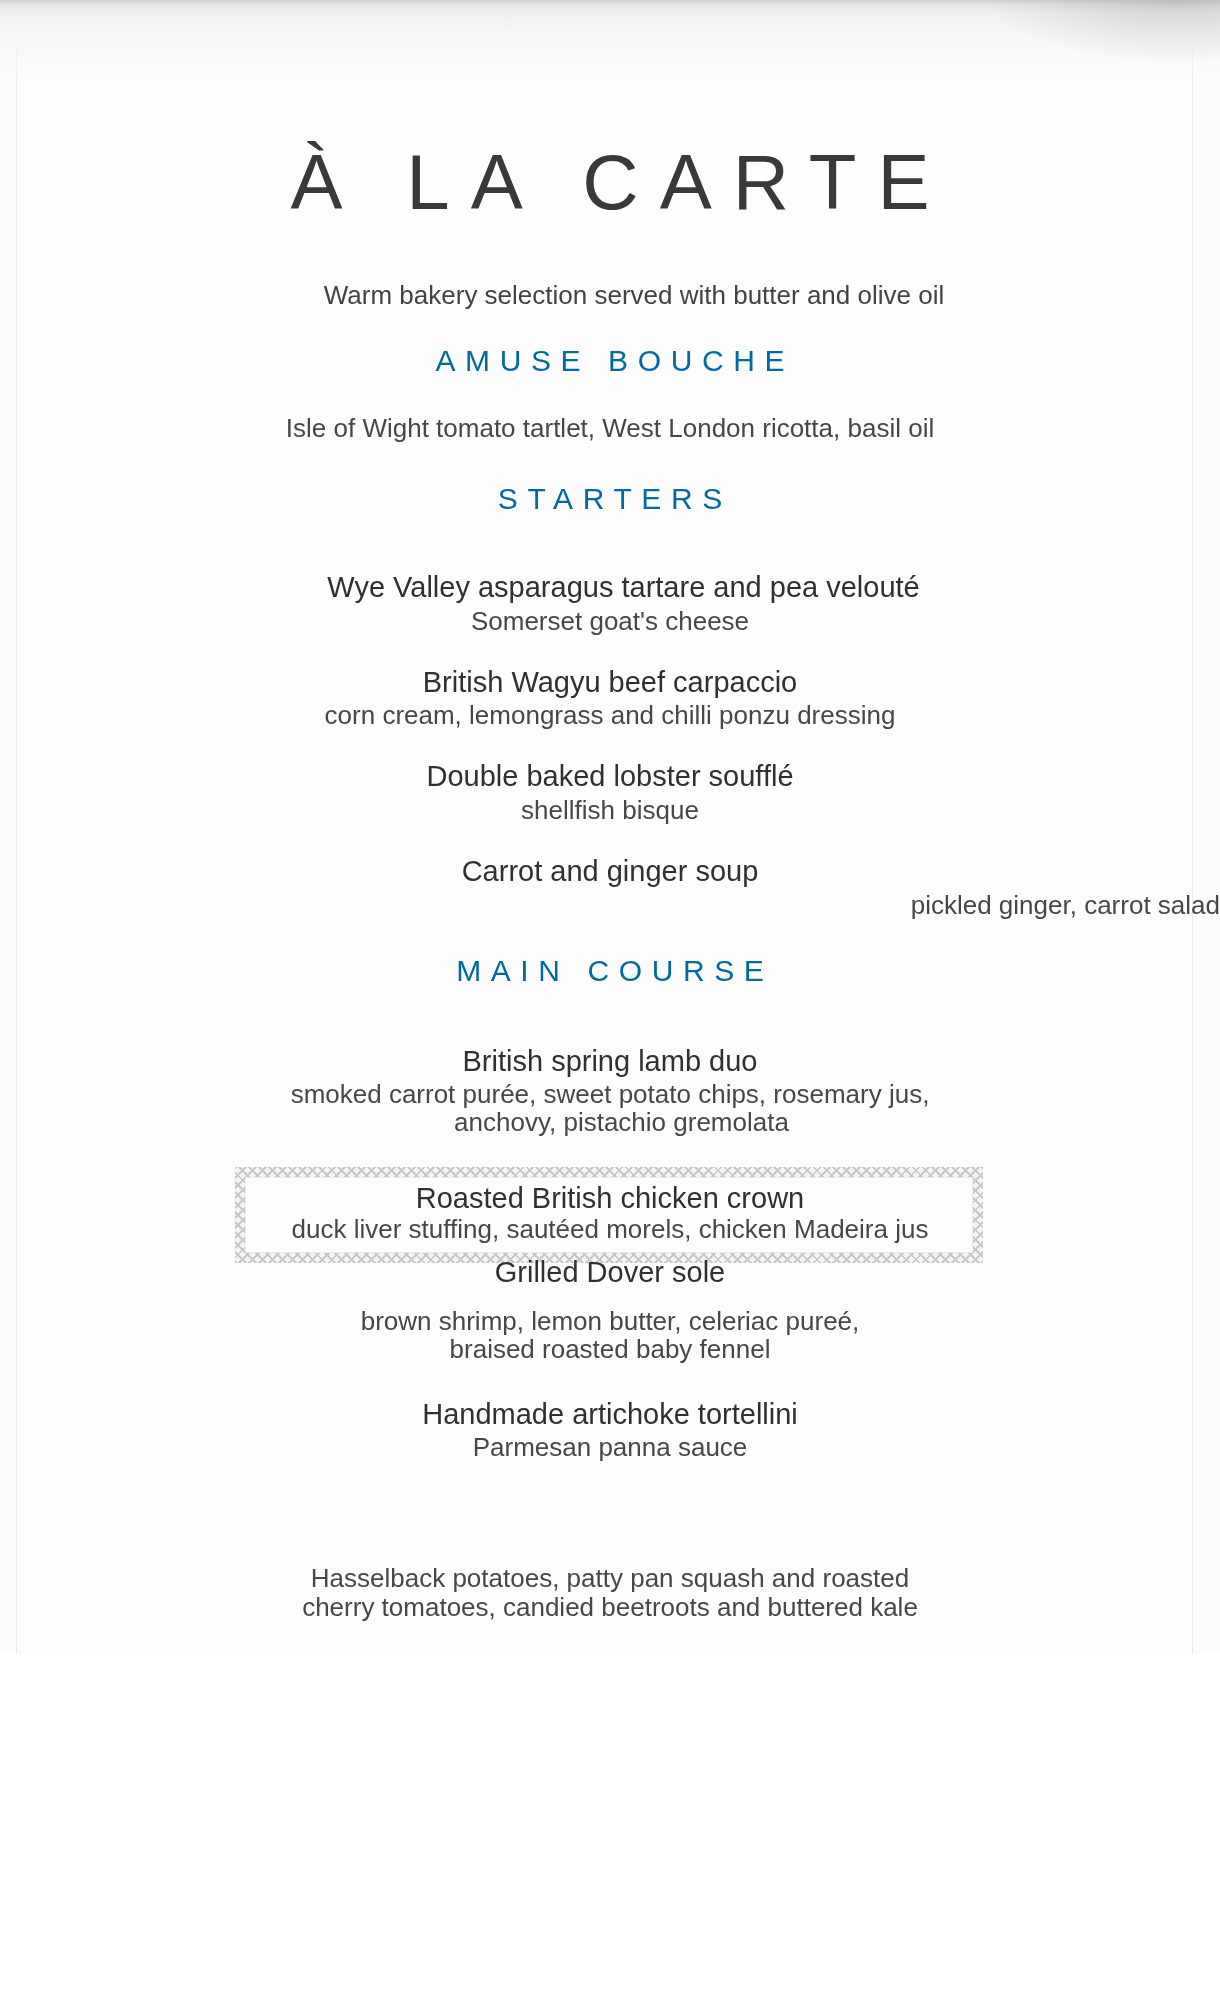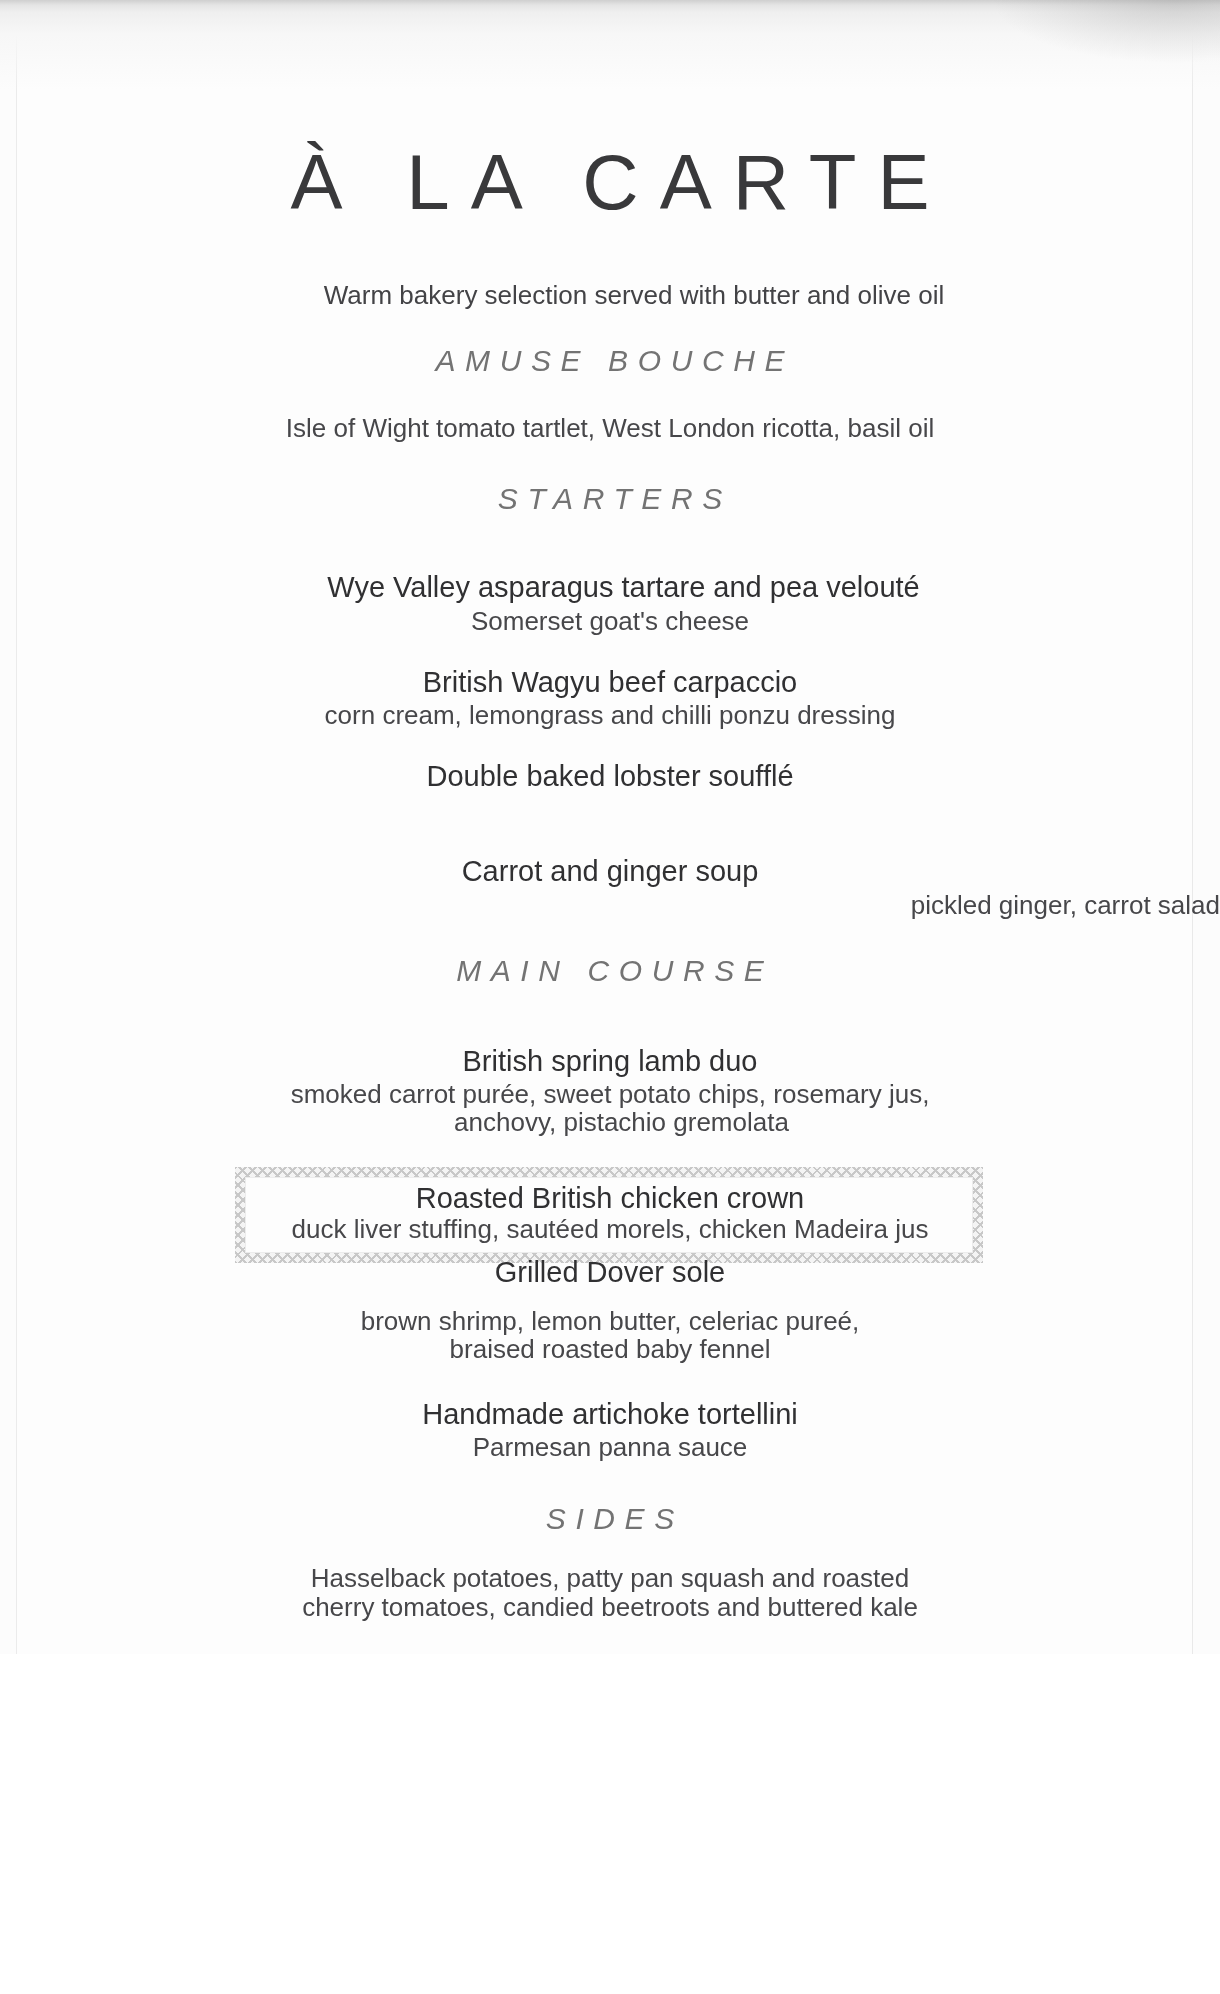--- a/index.html
+++ b/index.html
@@ -25,22 +25,22 @@
     border-left:1px solid #ebebeb;
     border-right:1px solid #e9e9e9;
   }
   .line{position:absolute;left:0;right:0;text-align:center;white-space:nowrap;z-index:10;}
   .title{
     top:143px;font-size:78px;line-height:1;font-weight:300;
     letter-spacing:.27em;text-indent:.27em;color:#39393b;
   }
   .intro{top:281px;font-size:26px;line-height:29px;color:#434346;padding-left:48px;}
   .h{
-    font-size:30px;line-height:36px;font-weight:400;color:#737373;
-    letter-spacing:.32em;text-indent:.32em;font-style:italic;
+    font-size:30px;line-height:36px;font-weight:400;color:#0369a1;
+    letter-spacing:.32em;text-indent:.32em;
   }
   .h-amuse{top:343px;}
   .h-starters{top:481px;}
   .h-main{top:953px;}
   .h-sides{top:1501px;}
   .name{font-size:29px;line-height:33px;font-weight:400;color:#303032;}
   .desc{font-size:26px;line-height:29px;font-weight:400;color:#47474a;}
   .n-amuse-desc{top:414px;}
   .n-wye{top:571px;margin-left:27px;} .n-wye-d{top:607px;}
   .n-wagyu{top:666px;} .n-wagyu-d{top:701px;}
@@ -79,20 +79,21 @@
 
   <div class="line h h-starters">STARTERS</div>
 
   <div class="line name n-wye">Wye Valley asparagus tartare and pea velouté</div>
   <div class="line desc n-wye-d">Somerset goat's cheese</div>
 
   <div class="line name n-wagyu">British Wagyu beef carpaccio</div>
   <div class="line desc n-wagyu-d">corn cream, lemongrass and chilli ponzu dressing</div>
 
   <div class="line name n-lobster">Double baked lobster soufflé</div>
+  <div class="line desc n-lobster-d">shellfish bisque</div>
 
   <div class="line name n-carrot">Carrot and ginger soup</div>
   <div class="line desc n-carrot-d">pickled ginger, carrot salad</div>
 
   <div class="line h h-main">MAIN COURSE</div>
 
   <div class="line name n-lamb">British spring lamb duo</div>
   <div class="line desc n-lamb-d1">smoked carrot purée, sweet potato chips, rosemary jus,</div>
   <div class="line desc n-lamb-d2">anchovy, pistachio gremolata</div>
 
@@ -102,16 +103,15 @@
   <div class="line name n-chicken">Roasted British chicken crown</div>
   <div class="line desc n-chicken-d">duck liver stuffing, sautéed morels, chicken Madeira jus</div>
 
   <div class="line name n-dover">Grilled Dover sole</div>
   <div class="line desc n-dover-d1">brown shrimp, lemon butter, celeriac pureé,</div>
   <div class="line desc n-dover-d2">braised roasted baby fennel</div>
 
   <div class="line name n-tort">Handmade artichoke tortellini</div>
   <div class="line desc n-tort-d">Parmesan panna sauce</div>
 
-  <div class="line h h-sides">SIDES</div>
   <div class="line desc n-sides-d1">Hasselback potatoes, patty pan squash and roasted</div>
   <div class="line desc n-sides-d2">cherry tomatoes, candied beetroots and buttered kale</div>
 </div>
 
 </body></html>

